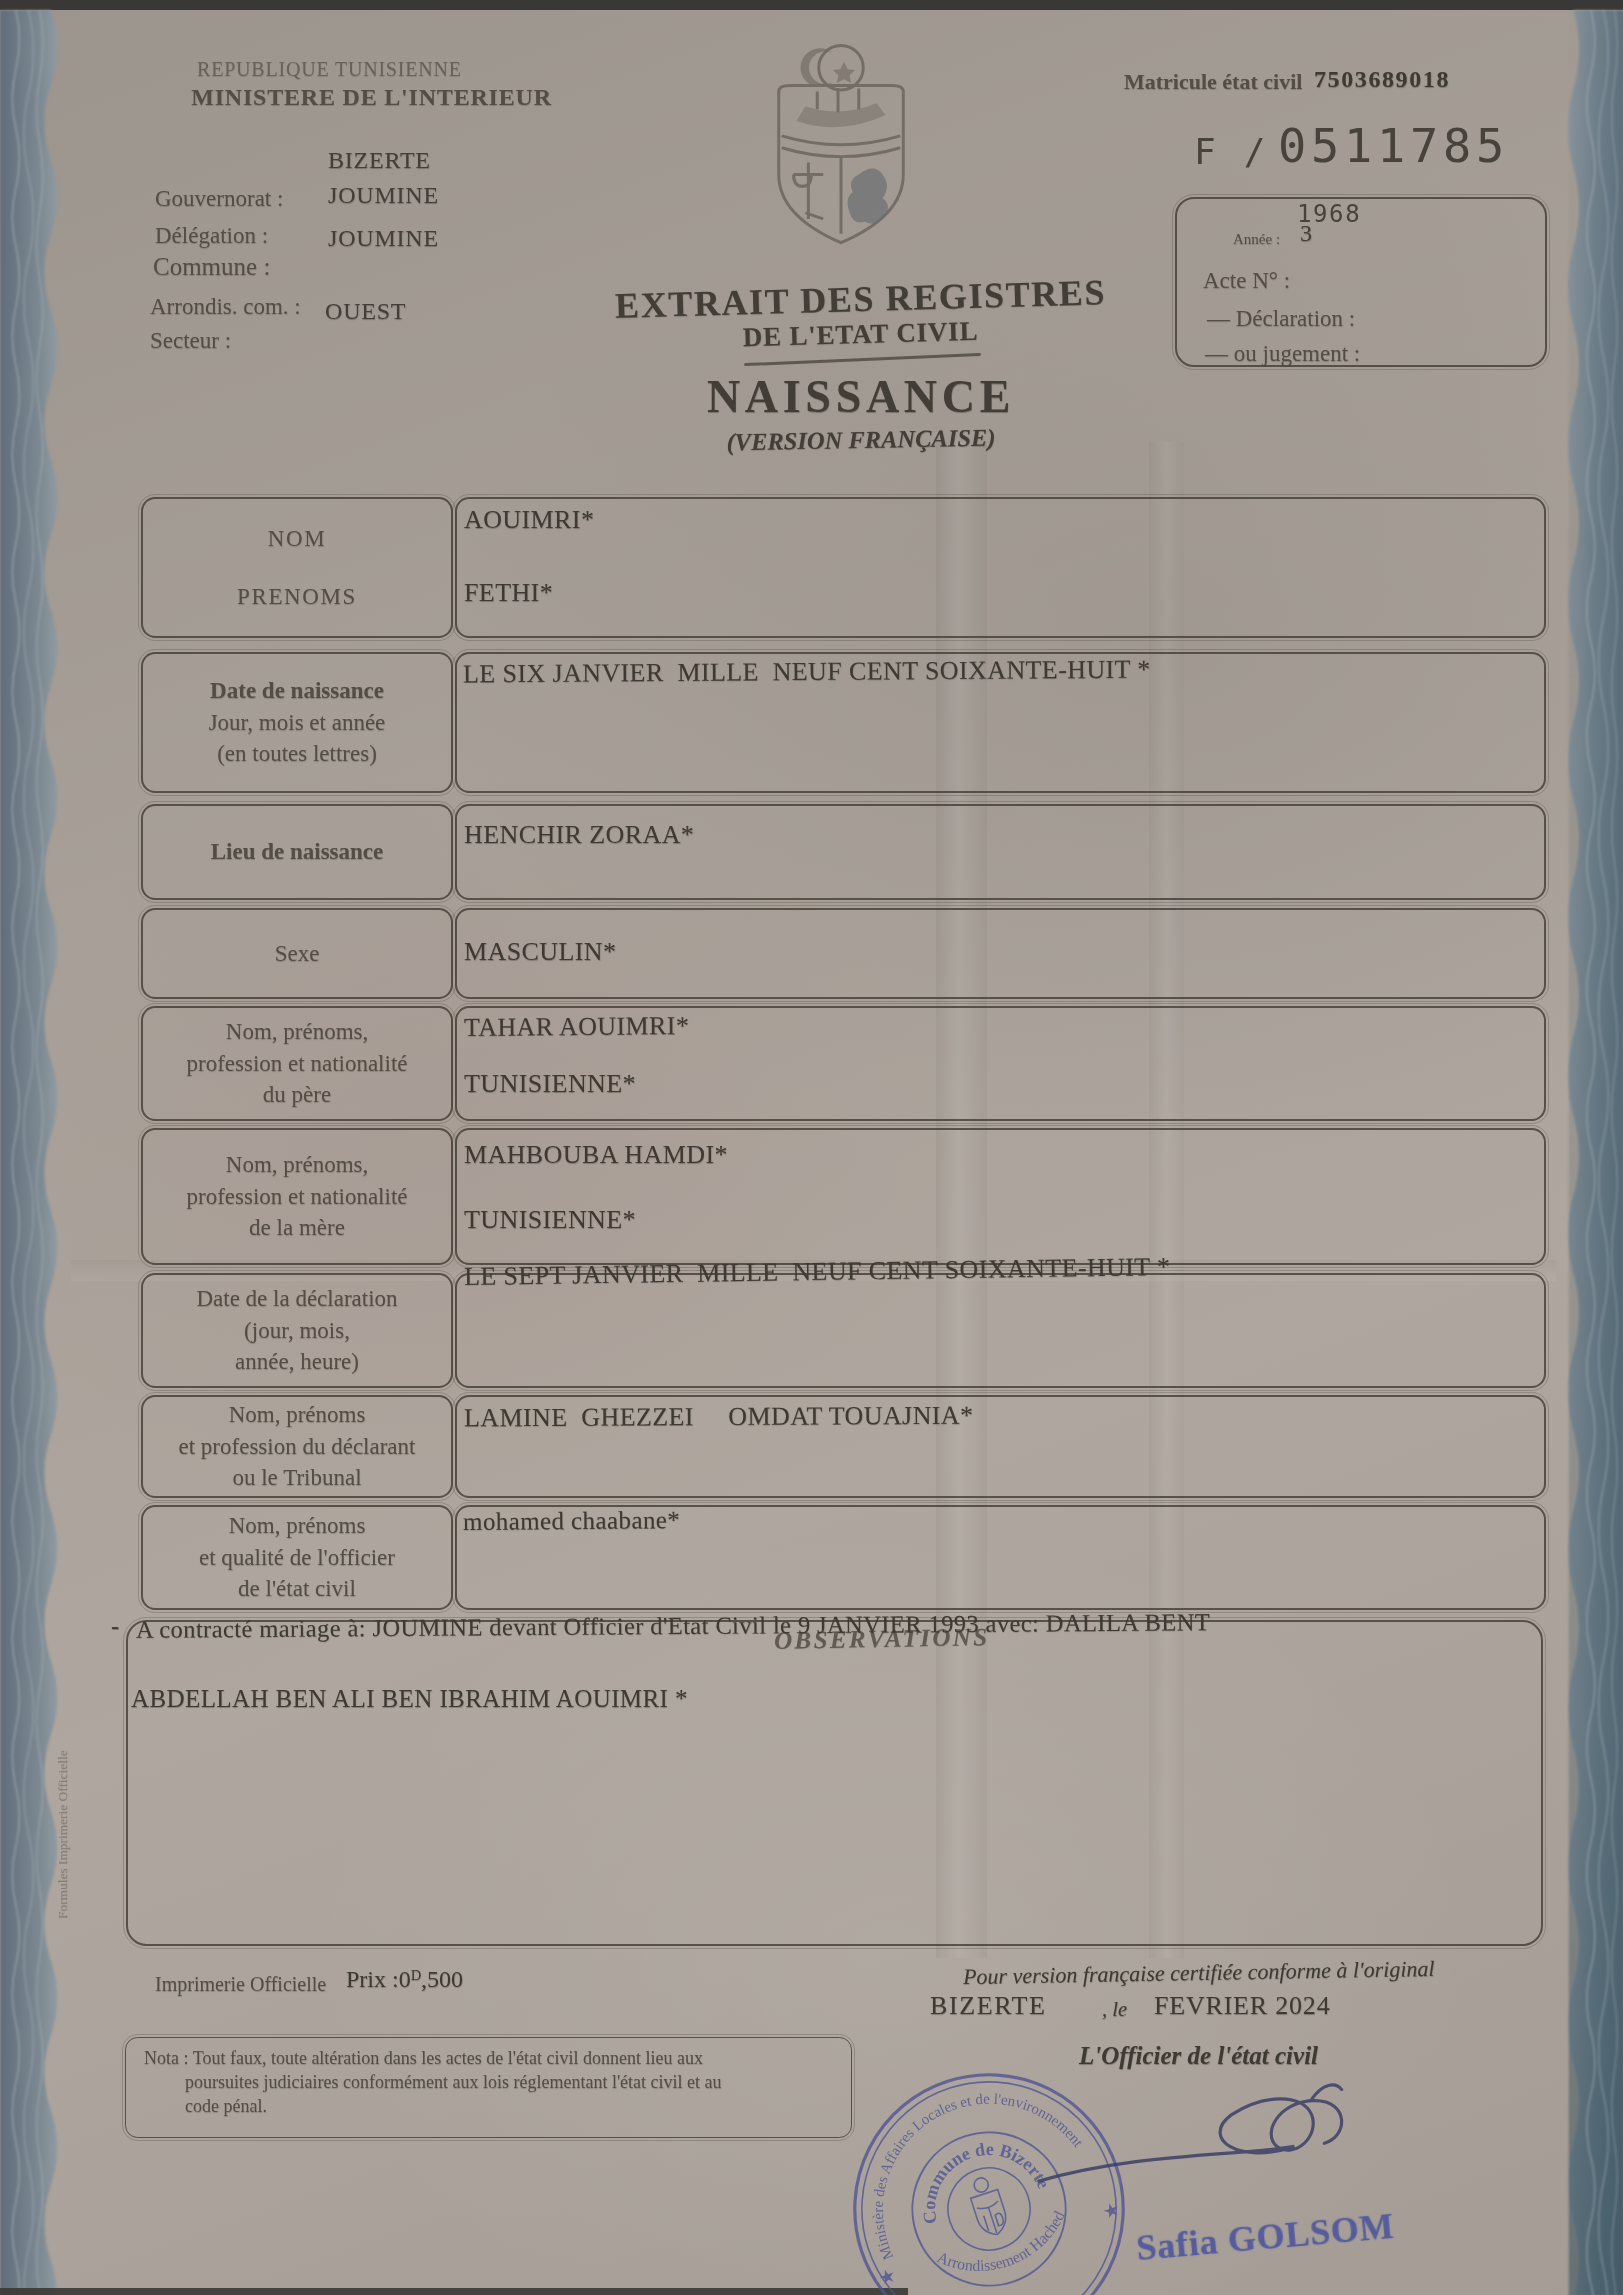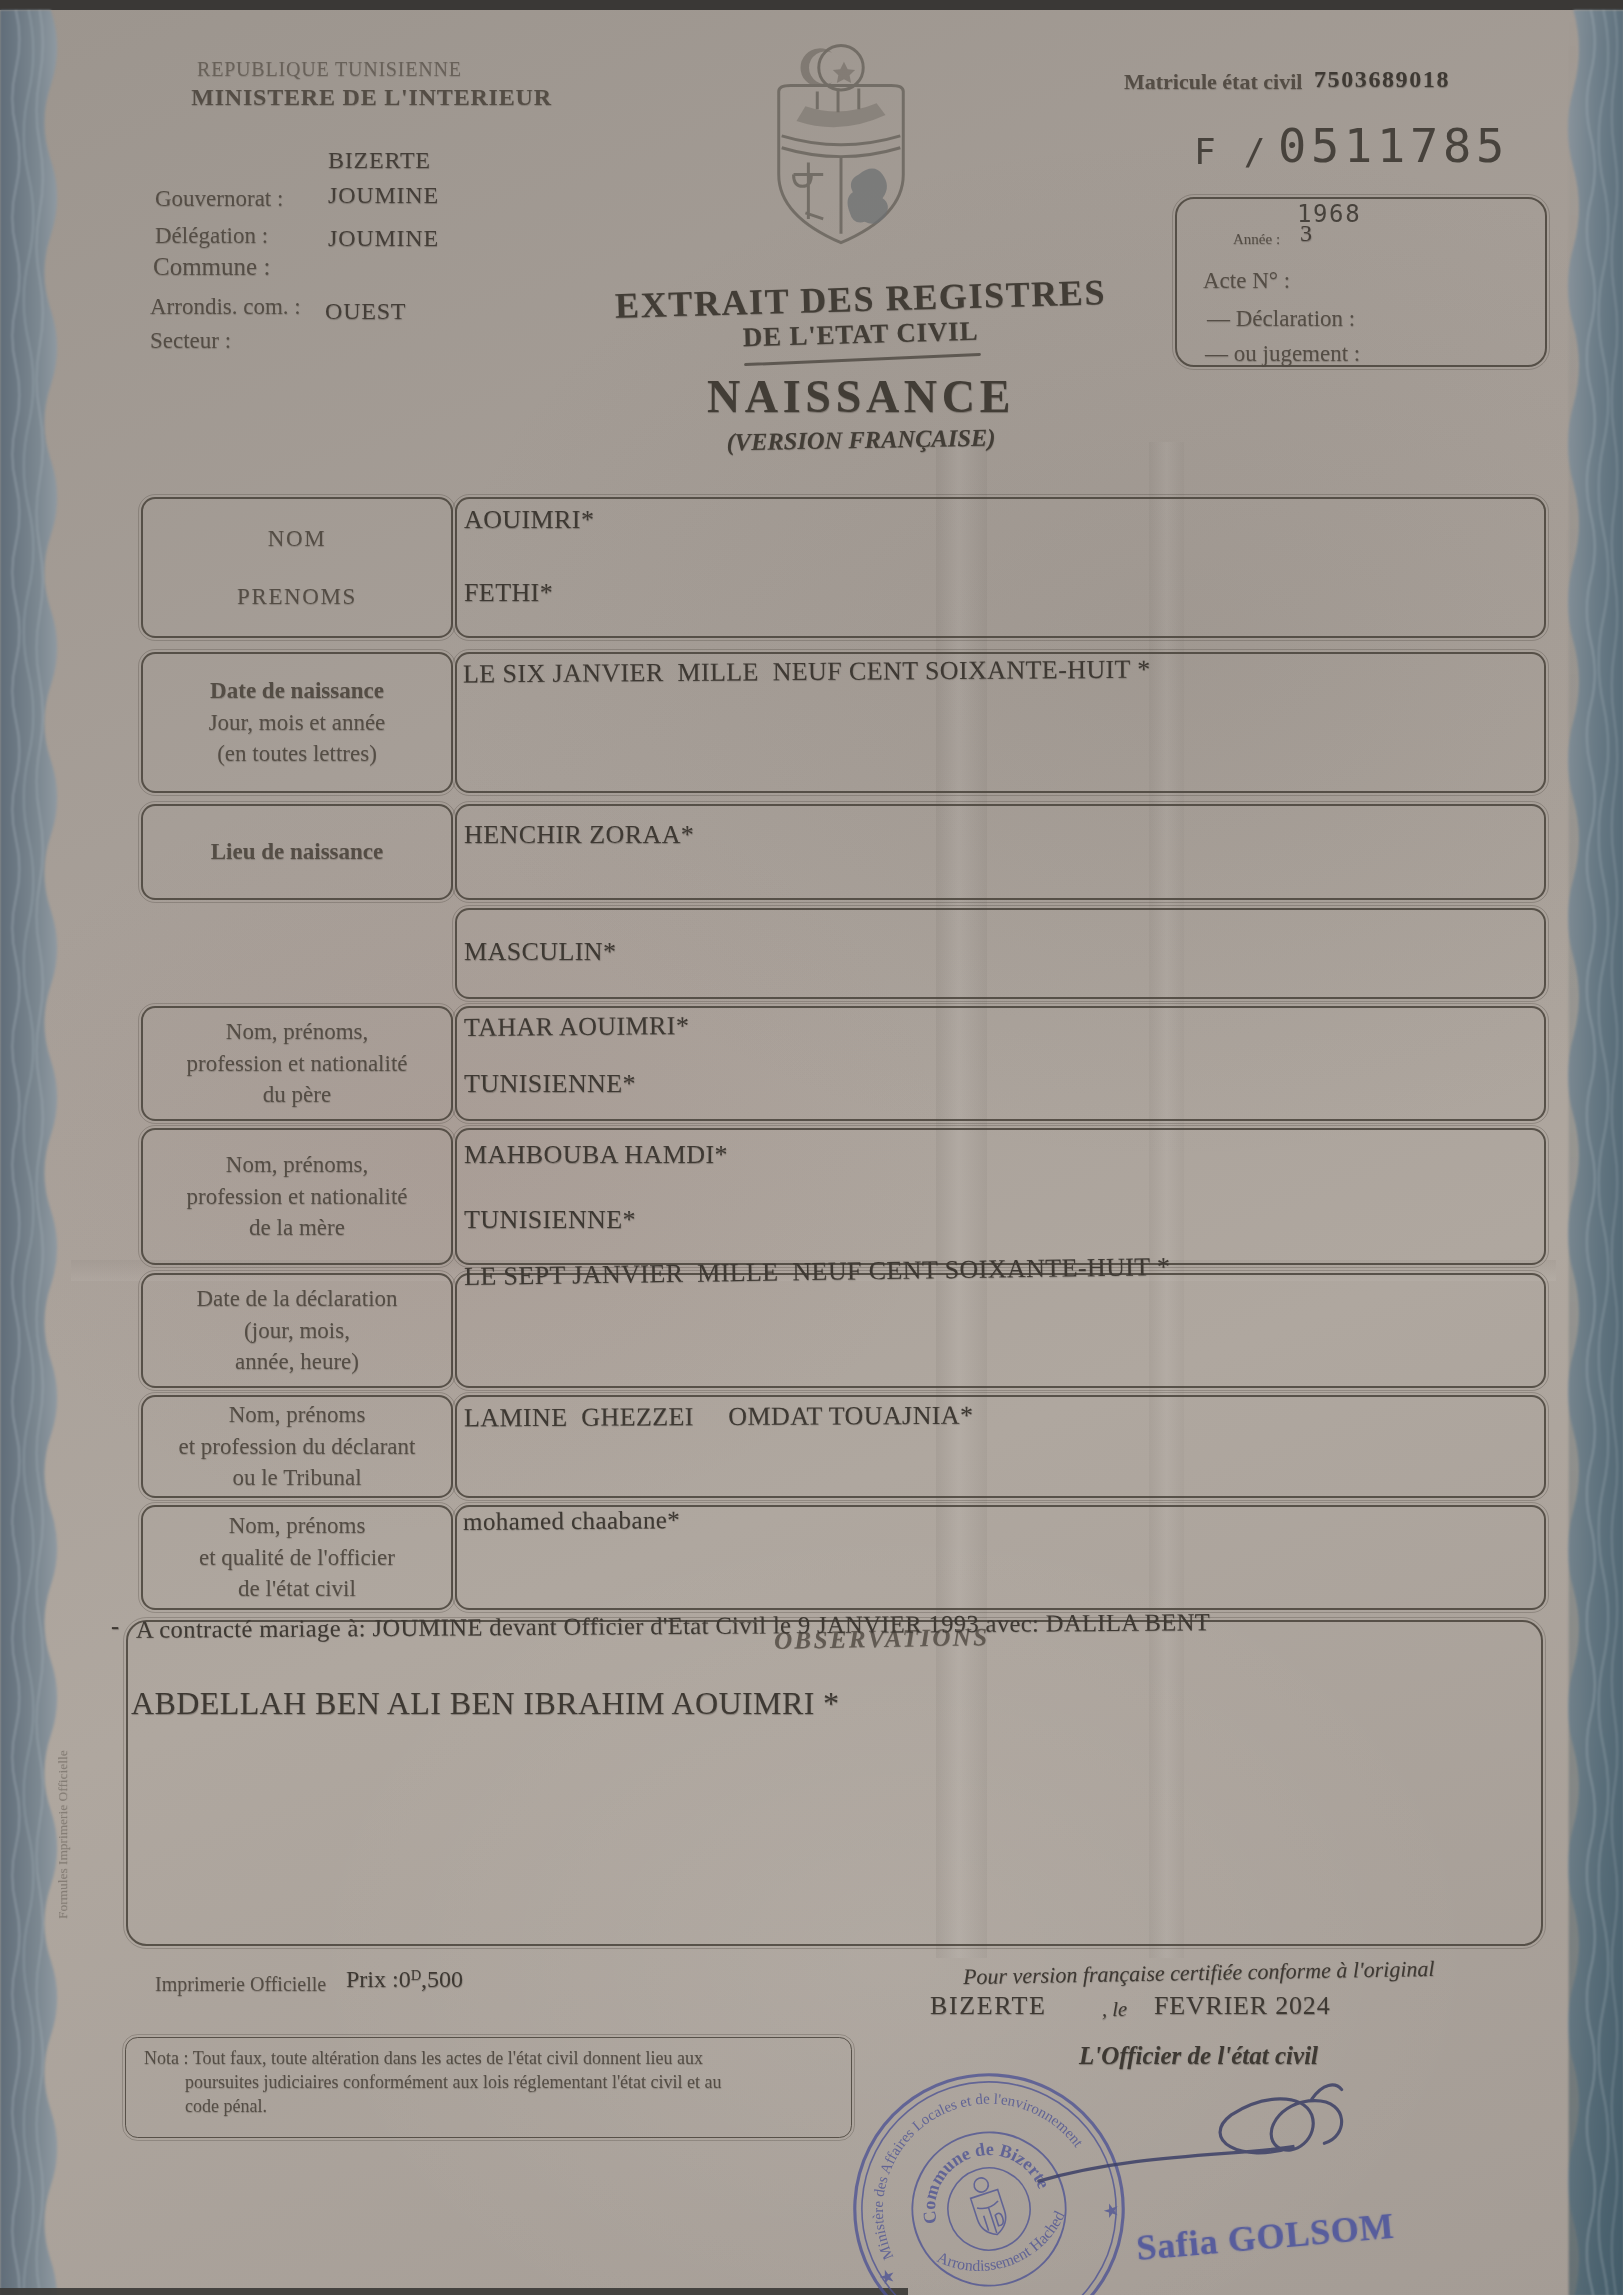--- a/index.html
+++ b/index.html
@@ -131,20 +131,23 @@
     <span>Jour, mois et année</span>
     <span>(en toutes lettres)</span>
   </div>
   <div class="box" style="left:455px;top:652px;width:1087px;height:137px;"></div>
 
   <div class="box lblbox lbl" style="left:141px;top:804px;width:286px;height:92px;">
     <span style="font-weight:bold;">Lieu de naissance</span>
   </div>
   <div class="box" style="left:455px;top:804px;width:1087px;height:92px;"></div>
 
+  <div class="box lblbox lbl" style="left:141px;top:908px;width:286px;height:87px;">
+    <span>Sexe</span>
+  </div>
   <div class="box" style="left:455px;top:908px;width:1087px;height:87px;"></div>
 
   <div class="box lblbox lbl" style="left:141px;top:1006px;width:286px;height:111px;">
     <span>Nom, prénoms,</span>
     <span>profession et nationalité</span>
     <span>du père</span>
   </div>
   <div class="box" style="left:455px;top:1006px;width:1087px;height:111px;"></div>
 
   <div class="box lblbox lbl" style="left:141px;top:1128px;width:286px;height:133px;">
@@ -185,21 +188,21 @@
   <span class="abs val ink" style="left:464px;top:1140px;">MAHBOUBA HAMDI*</span>
   <span class="abs val ink" style="left:464px;top:1205px;">TUNISIENNE*</span>
   <span class="abs val ink" style="left:464px;top:1257px;transform:rotate(-.8deg);">LE SEPT JANVIER  MILLE  NEUF CENT SOIXANTE-HUIT *</span>
   <span class="abs val ink" style="left:464px;top:1402px;transform:rotate(-.3deg);">LAMINE  GHEZZEI     OMDAT TOUAJNIA*</span>
   <span class="abs val ink" style="left:463px;top:1507px;font-size:25px;transform:rotate(-.5deg);">mohamed chaabane*</span>
 
   <div class="box" style="left:126px;top:1620px;width:1413px;height:322px;border-radius:20.5px;"></div>
   <div class="abs lbl" style="left:774px;top:1625px;font-size:25px;font-weight:bold;font-style:italic;letter-spacing:2.4px;opacity:.85;transform:rotate(-1deg);">OBSERVATIONS</div>
   <span class="abs val ink" style="left:111px;top:1612px;font-size:24.5px;">-</span>
   <span class="abs val ink" style="left:136px;top:1612px;font-size:24.5px;transform:rotate(-.4deg);">A contracté mariage à: JOUMINE devant Officier d'Etat Civil le 9 JANVIER 1993 avec: DALILA BENT</span>
-  <span class="abs val ink" style="left:131px;top:1685px;font-size:32px;">ABDELLAH BEN ALI BEN IBRAHIM AOUIMRI *</span>
+  <span class="abs val ink" style="left:131px;top:1685px;font-size:25px;">ABDELLAH BEN ALI BEN IBRAHIM AOUIMRI *</span>
   <div class="abs lbl" style="left:55px;top:1919px;width:237px;font-size:13.4px;opacity:.45;transform:rotate(-90deg);transform-origin:left top;">Formules Imprimerie Officielle</div>
 
   <div class="abs lbl" style="left:155px;top:1973px;font-size:20px;">Imprimerie Officielle</div>
   <div class="abs ink" style="left:346px;top:1966px;font-size:24px;">Prix :0ᴰ,500</div>
   <div class="abs ink" style="left:963px;top:1960px;font-size:22px;font-style:italic;transform:rotate(-1deg);">Pour version française certifiée conforme à l'original</div>
   <div class="abs ink" style="left:930px;top:1991px;font-size:26px;letter-spacing:1.6px;">BIZERTE</div>
   <div class="abs ink" style="left:1102px;top:1998px;font-size:20.5px;font-style:italic;">, le</div>
   <div class="abs ink" style="left:1154px;top:1991px;font-size:26px;letter-spacing:0.8px;">FEVRIER 2024</div>
 
   <div class="box" style="left:125px;top:2037px;width:725px;height:99px;border-radius:12.6px;border-width:1.6px;"></div>

